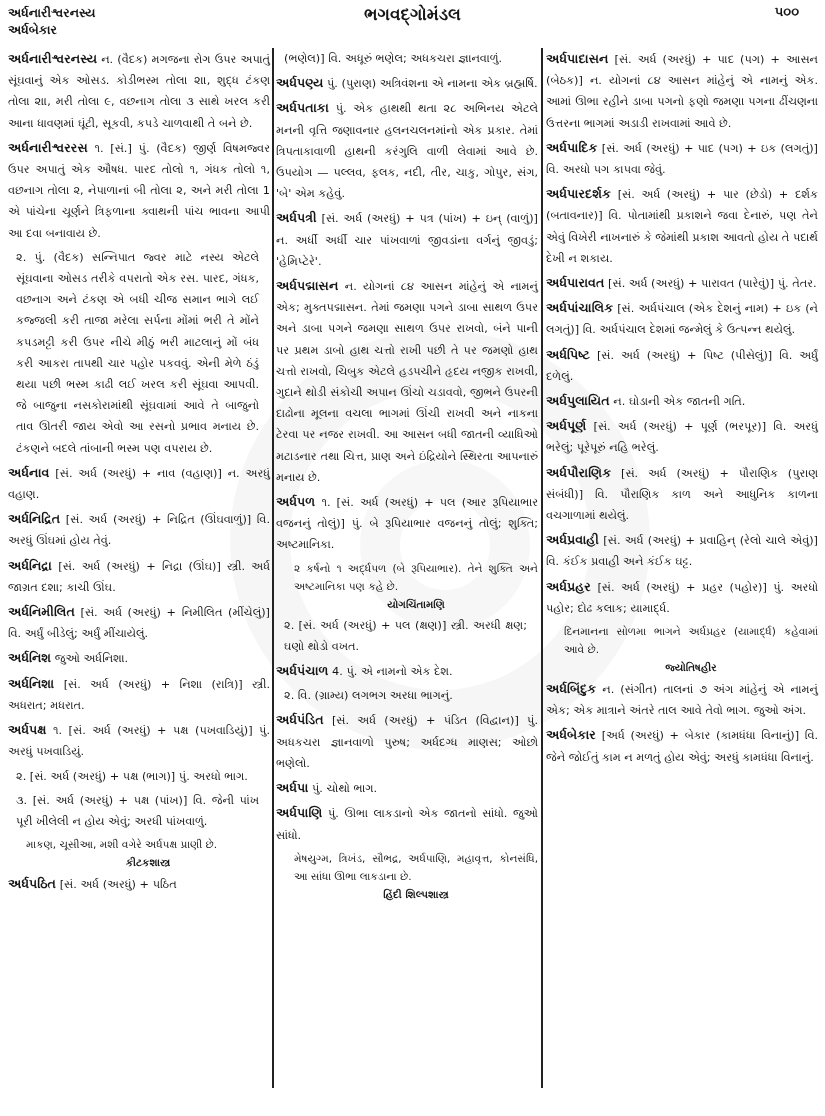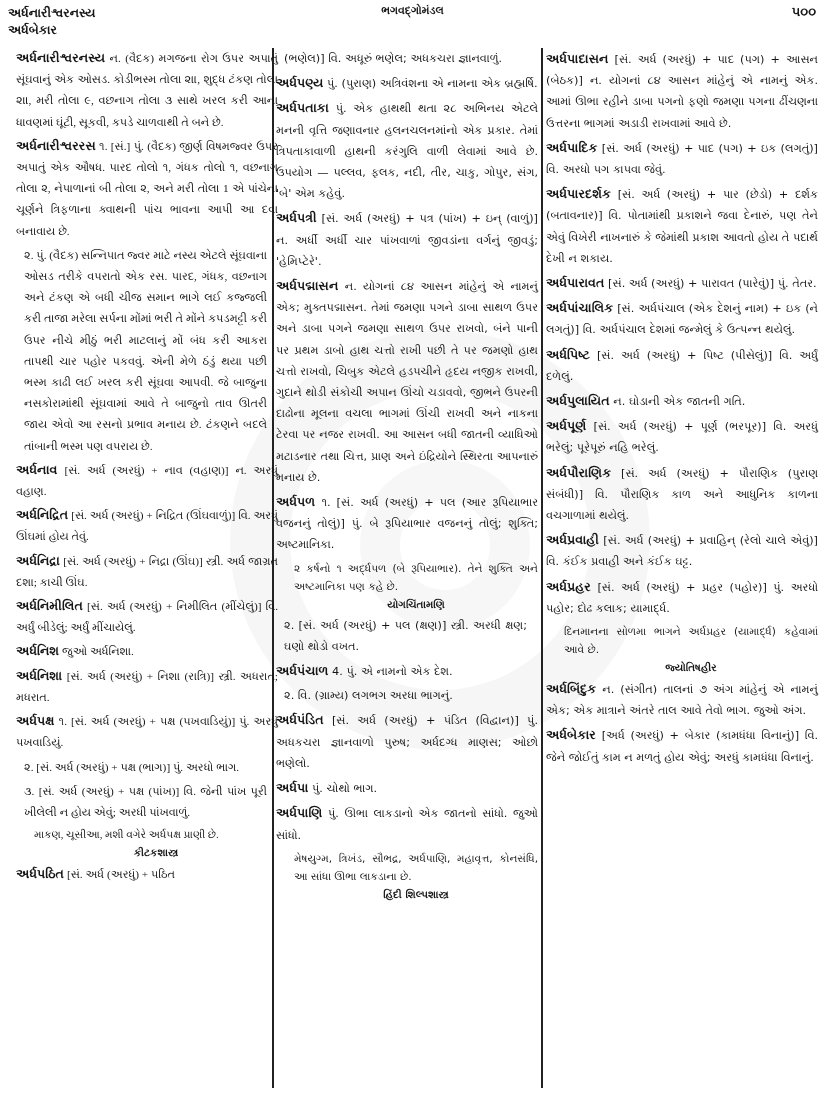--- a/index.html
+++ b/index.html
@@ -19,33 +19,33 @@
     border-radius: 50%; border: 40px solid rgba(0,0,0,0.03);
     box-sizing: border-box; pointer-events: none;
   }
   .header {
     position: absolute; left: 0; top: 0; width: 825px; height: 46px;
   }
   .hdr-left {
     position: absolute; left: 8px; top: 4px; font-size: 12.5px; line-height: 17px; font-weight: bold;
   }
   .hdr-center {
-    position: absolute; left: 0; width: 825px; top: 4px; text-align: center; font-size: 11px; font-weight: bold;
+    position: absolute; left: 0; width: 825px; top: 4px; text-align: center; font-size: 17px; font-weight: bold;
   }
   .hdr-right {
-    position: absolute; right: 9px; top: 4px; font-size: 13px; font-weight: bold; text-align: center;
+    position: absolute; right: 26px; top: 4px; font-size: 13px; font-weight: bold; text-align: center;
   }
   .columns {
     position: absolute; left: 0; top: 46px; width: 825px; height: 1070px;
   }
   .col {
     position: absolute; top: 2px; bottom: 0; box-sizing: border-box;
     font-size: 11.3px; line-height: 21.2px; text-align: justify;
   }
-  .col1 { left: 16px; width: 262px; font-family: Liberation Serif, serif; }
+  .col1 { left: 8px; width: 262px; }
   .col2 { left: 276px; width: 262px; }
   .col3 { left: 546px; width: 272px; }
   .rule {
     position: absolute; top: 48px; width: 2px; background: #222;
   }
   .rule1 { left: 272px; height: 1040px; }
   .rule2 { left: 541px; height: 1040px; }
   .entry { margin: 0 0 3px 0; }
   .entry .hw { font-weight: bold; font-size: 12.6px; letter-spacing: 0.1px; }
   .entry .body { }

